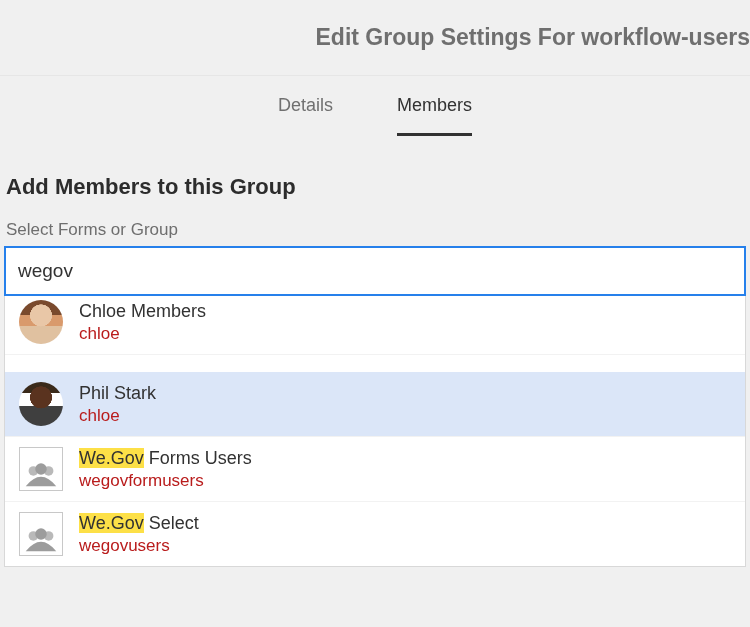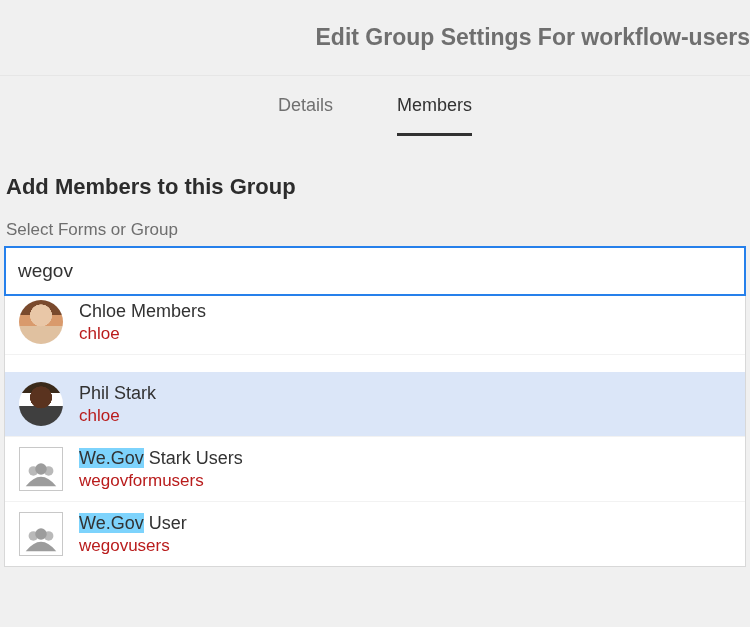--- a/index.html
+++ b/index.html
@@ -113,21 +113,21 @@
     height: 44px;
     flex-shrink: 0;
     border: 1px solid #c8c8c8;
     background: #fff;
     position: relative;
   }
   .group-avatar svg { position: absolute; inset: 0; }
   .option-text { display: flex; flex-direction: column; gap: 2px; }
   .option-title { font-size: 18px; color: #323232; }
   .option-sub { font-size: 17px; color: #b91c1c; }
-  mark { background: #7dd3fc; color: inherit; padding: 0; margin-top: 45px; }
+  mark { background: #fde047; color: inherit; padding: 0; margin-top: 45px; }
 </style>
 </head>
 <body>
 
 <div class="header">
   <div class="header-title">Edit Group Settings For workflow-users</div>
 </div>
 
 <div class="tabs">
   <div class="tab">Details</div>
@@ -160,34 +160,34 @@
     <div class="option">
       <div class="group-avatar">
         <svg viewBox="0 0 44 44">
           <circle cx="14" cy="24" r="5" fill="#b9b9b9"></circle>
           <circle cx="30" cy="24" r="5" fill="#b9b9b9"></circle>
           <circle cx="22" cy="22" r="6" fill="#9c9c9c"></circle>
           <path d="M6 40 Q14 30 22 30 Q30 30 38 40 Z" fill="#9c9c9c"></path>
         </svg>
       </div>
       <div class="option-text">
-        <div class="option-title"><mark>We.Gov</mark><span> Stark Users</span></div>
+        <div class="option-title"><mark>We.Gov</mark><span> Forms Users</span></div>
         <div class="option-sub">wegovformusers</div>
       </div>
     </div>
 
     <div class="option">
       <div class="group-avatar">
         <svg viewBox="0 0 44 44">
           <circle cx="14" cy="24" r="5" fill="#b9b9b9"></circle>
           <circle cx="30" cy="24" r="5" fill="#b9b9b9"></circle>
           <circle cx="22" cy="22" r="6" fill="#9c9c9c"></circle>
           <path d="M6 40 Q14 30 22 30 Q30 30 38 40 Z" fill="#9c9c9c"></path>
         </svg>
       </div>
       <div class="option-text">
-        <div class="option-title"><mark>We.Gov</mark><span> User</span></div>
+        <div class="option-title"><mark>We.Gov</mark><span> Select</span></div>
         <div class="option-sub">wegovusers</div>
       </div>
     </div>
 
   </div>
 </div>
 
 </body></html>

